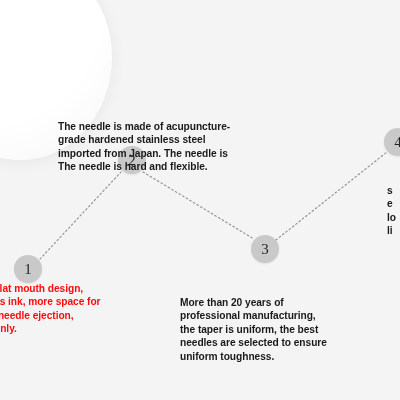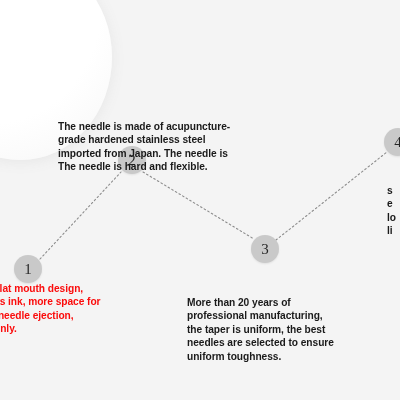--- a/index.html
+++ b/index.html
@@ -71,21 +71,21 @@
     font-size: 10.2px;
     line-height: 13.4px;
     letter-spacing: -0.05px;
     white-space: pre-line;
   }
   .caption.dark { color: #1a1a1a; margin-top: 32px; }
   .caption.red  { color: #fb0c0c; }
 
   .cap1 { left: -34px; top: 282px; width: 185px; }
   .cap2 { left: 58px;  top: 88px;  width: 184px; }
-  .cap3 { left: 187px; top: 264px; width: 170px; }
+  .cap3 { left: 180px; top: 264px; width: 170px; }
   .cap4 { left: 387px; top: 152px; width: 130px; }
 </style>
 </head>
 <body>
 
 <div id="stage">
 
   <div class="product-photo">
     
   </div>

